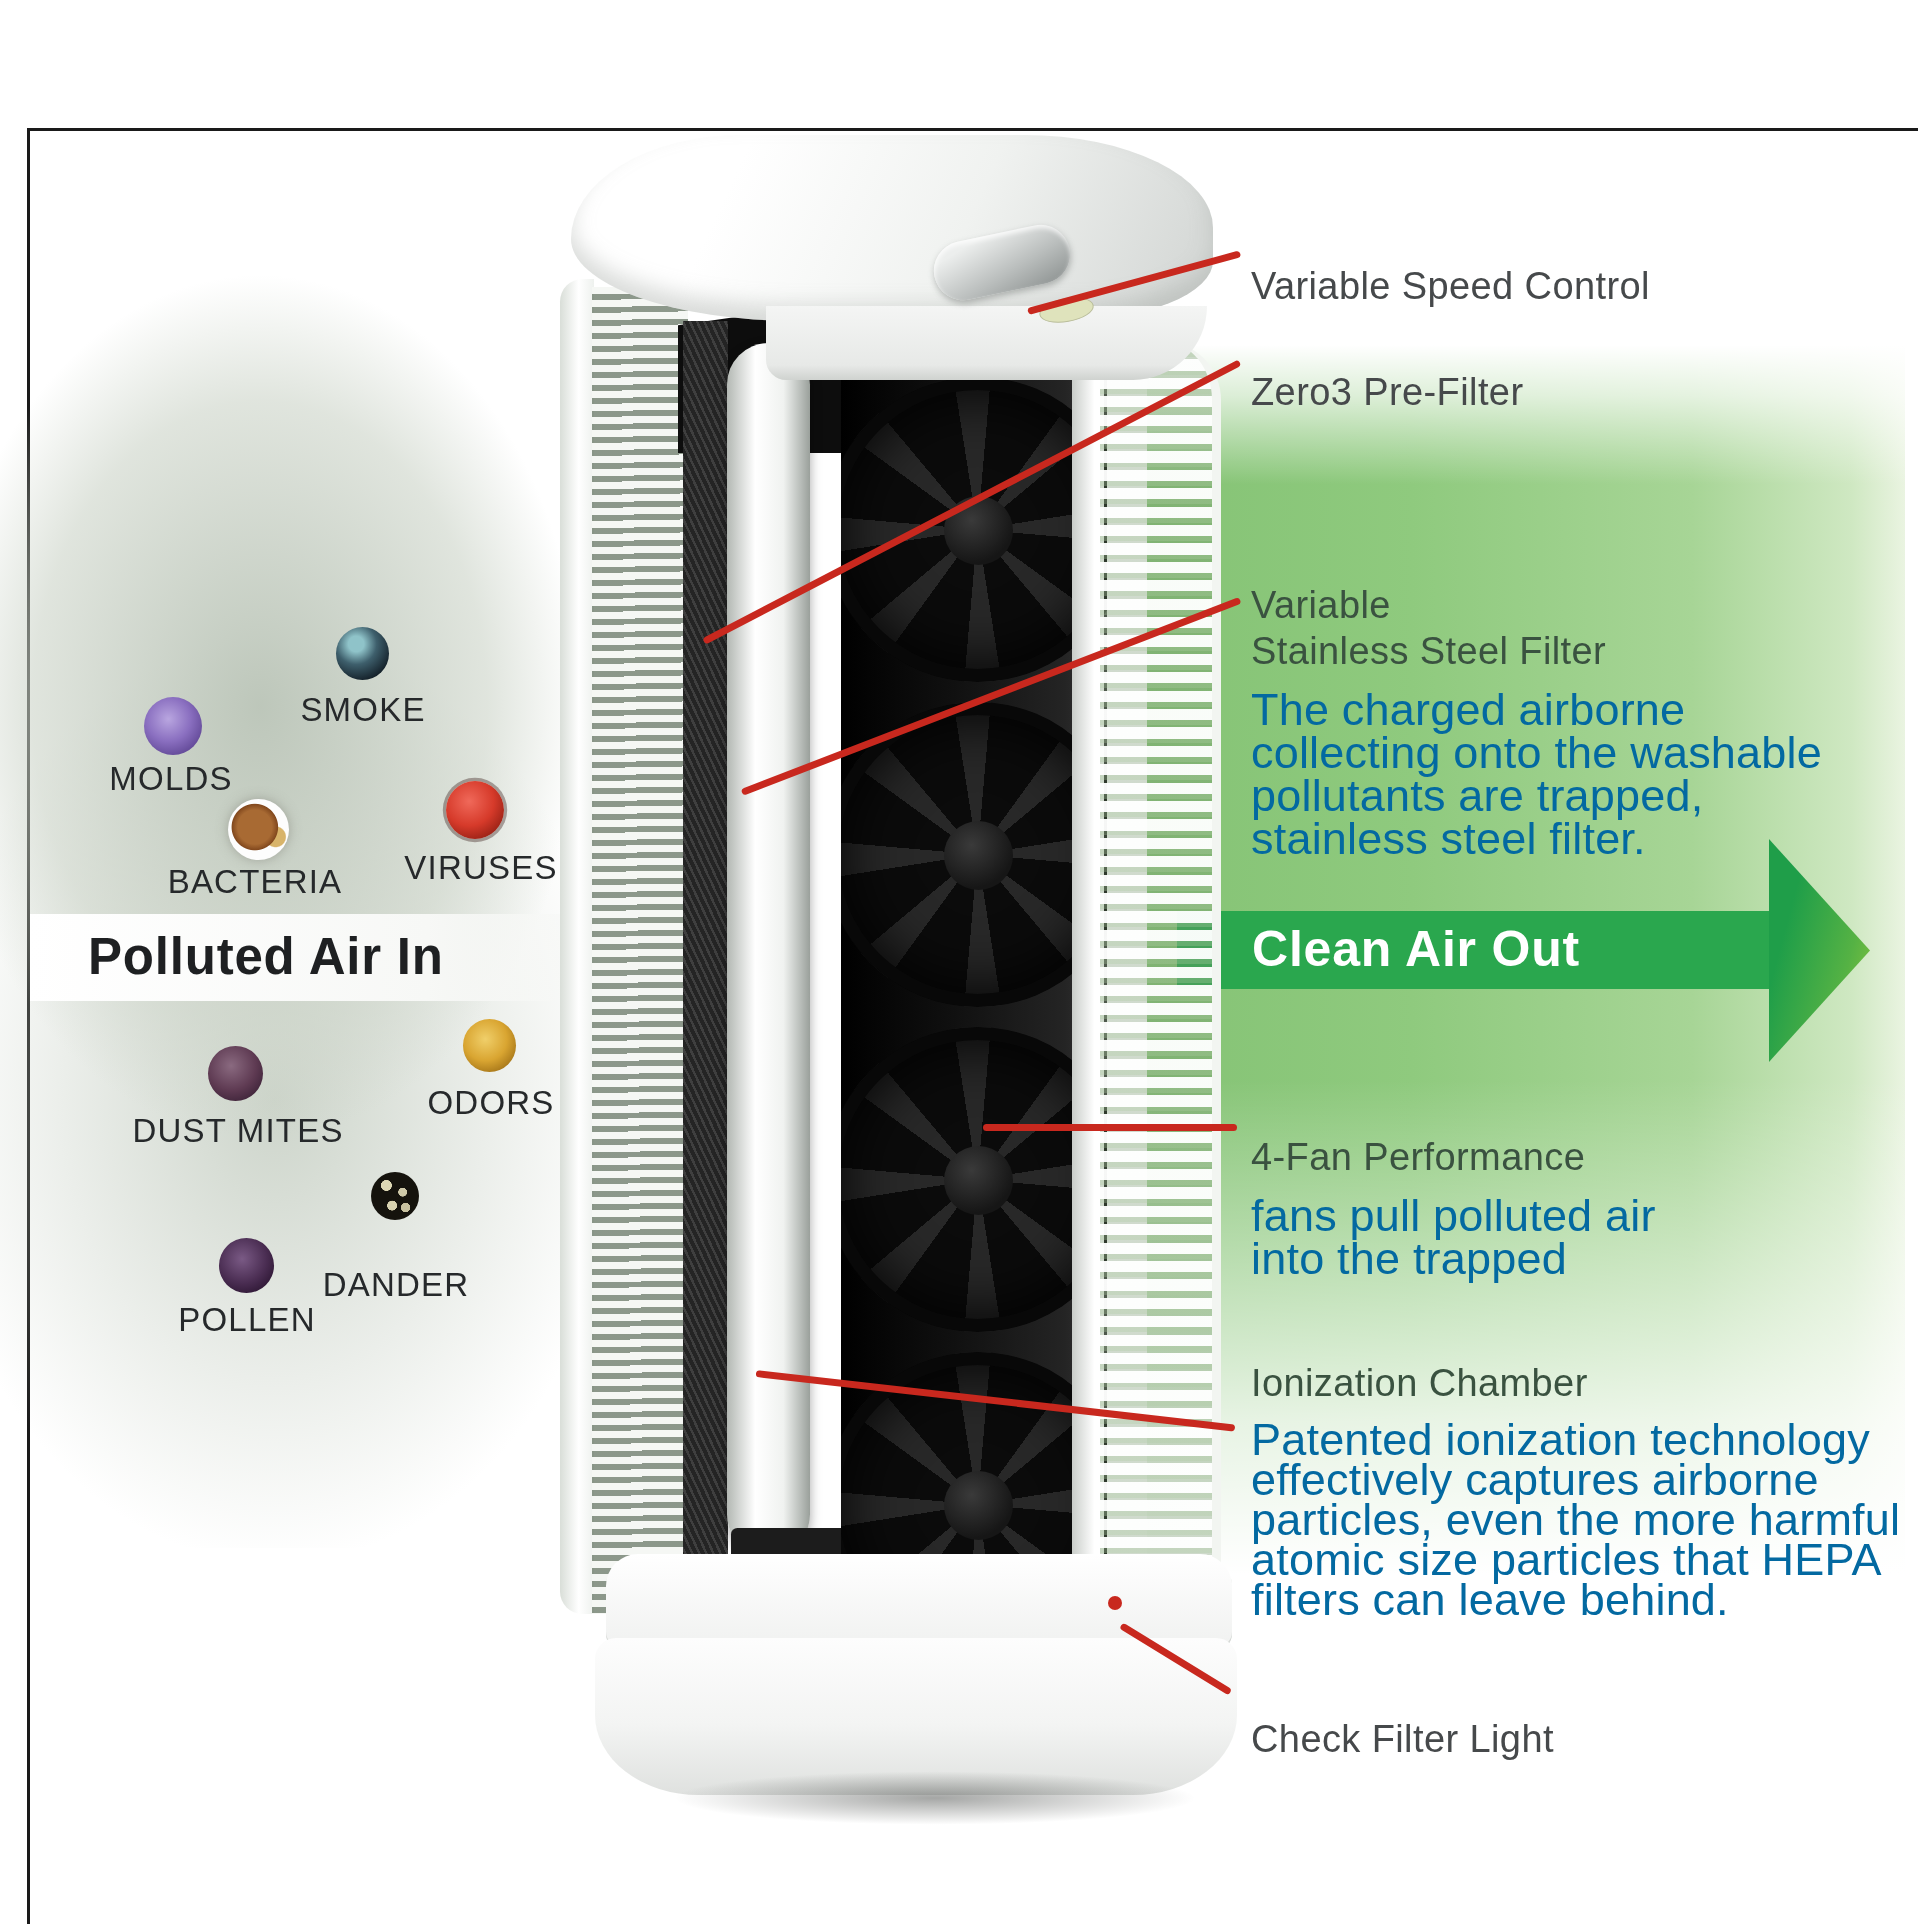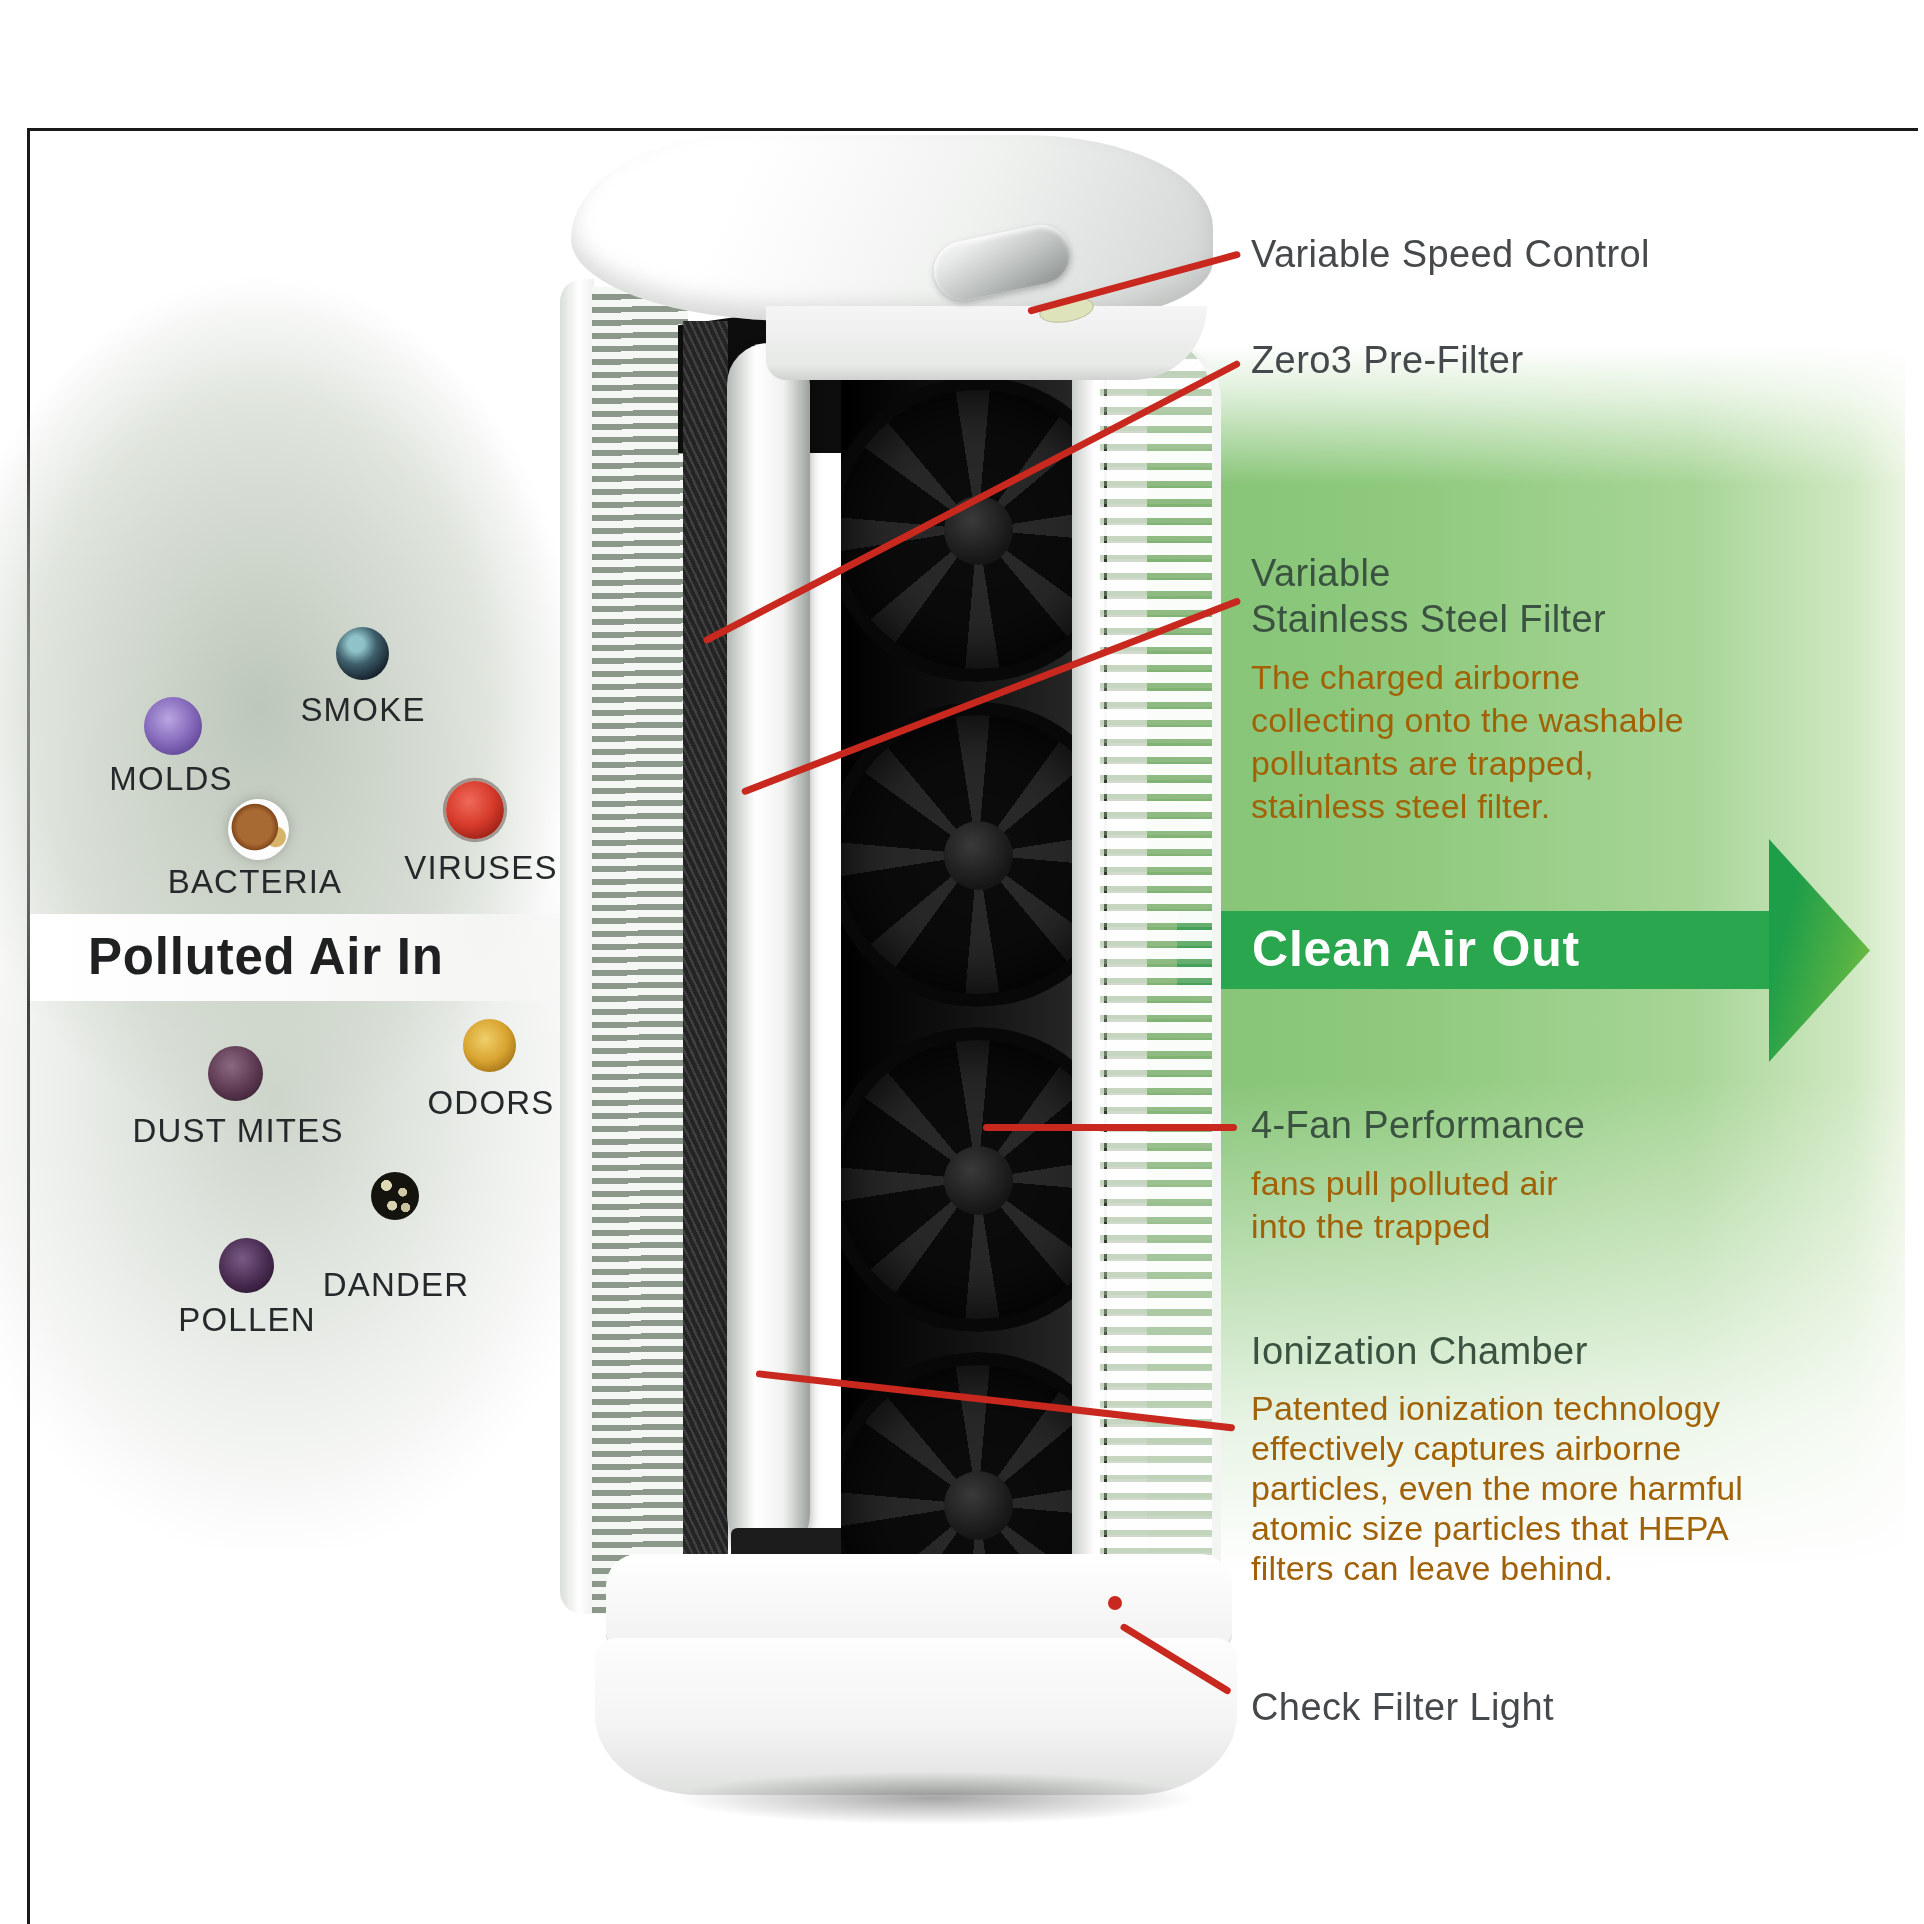--- a/index.html
+++ b/index.html
@@ -146,23 +146,23 @@
   .leader{position:absolute;height:7.2px;background:#c8281e;border-radius:4px;transform-origin:left center;}
   #ld-variable{left:1028px;top:308px;width:220px;transform:rotate(-15.2deg);}
   #ld-zero3{left:704px;top:638px;width:604px;transform:rotate(-27.5deg);}
   #ld-permanent{left:742px;top:789px;width:534px;transform:rotate(-21.1deg);}
   #ld-fourfan{left:983px;top:1124px;width:254px;transform:rotate(0deg);}
   #ld-ionization{left:756px;top:1370px;width:482px;transform:rotate(6.5deg);}
   #ld-checkfilter{left:1121px;top:1622px;width:128px;transform:rotate(31.5deg);}
   #led-dot{position:absolute;left:1108px;top:1596px;width:14.4px;height:14.4px;border-radius:50%;background:#c8281e;}
   
   .callout{position:absolute;left:1251px;width:666px;}
-  .co-title{font-size:38px;line-height:46px;color:#46494b;letter-spacing:0.4px;}
+  .co-title{font-size:38px;line-height:46px;color:#46494b;letter-spacing:0.4px;margin-top:32px;}
   .co-title.on-green{color:#3a5240;}
-  .co-body{margin-top:14.4px;font-size:34px;line-height:40px;color:#a16207;letter-spacing:0.2px;}
+  .co-body{margin-top:14.4px;font-size:45px;line-height:40px;color:#0369a1;letter-spacing:0.2px;}
   #co-variable{top:231px;}
   #co-zero3{top:337px;}
   #co-permanent{top:550px;}
   #co-fourfan{top:1102px;}
   #co-ionization{top:1328px;}
   #co-checkfilter{top:1684px;}
   #co-fourfan .co-body{line-height:43px;}
   #co-permanent .co-body{line-height:43px;}
 </style>
 </head>

